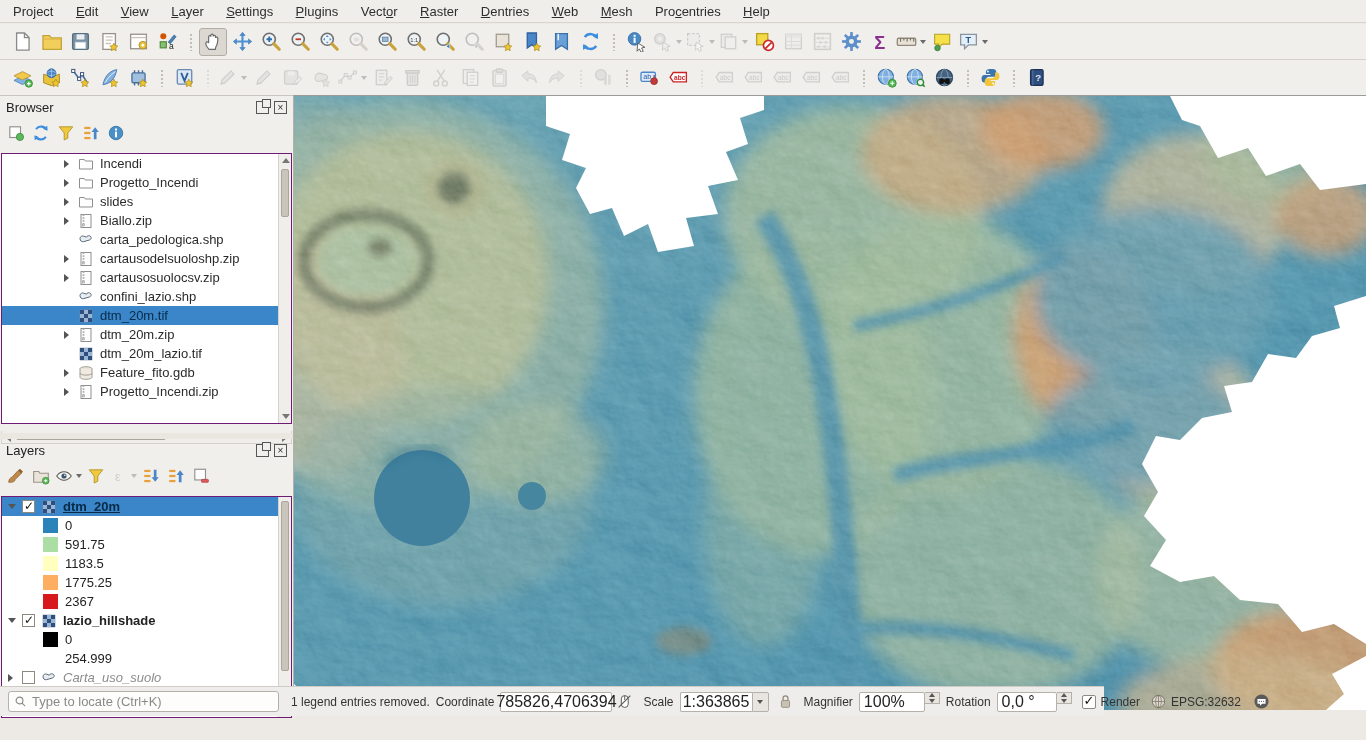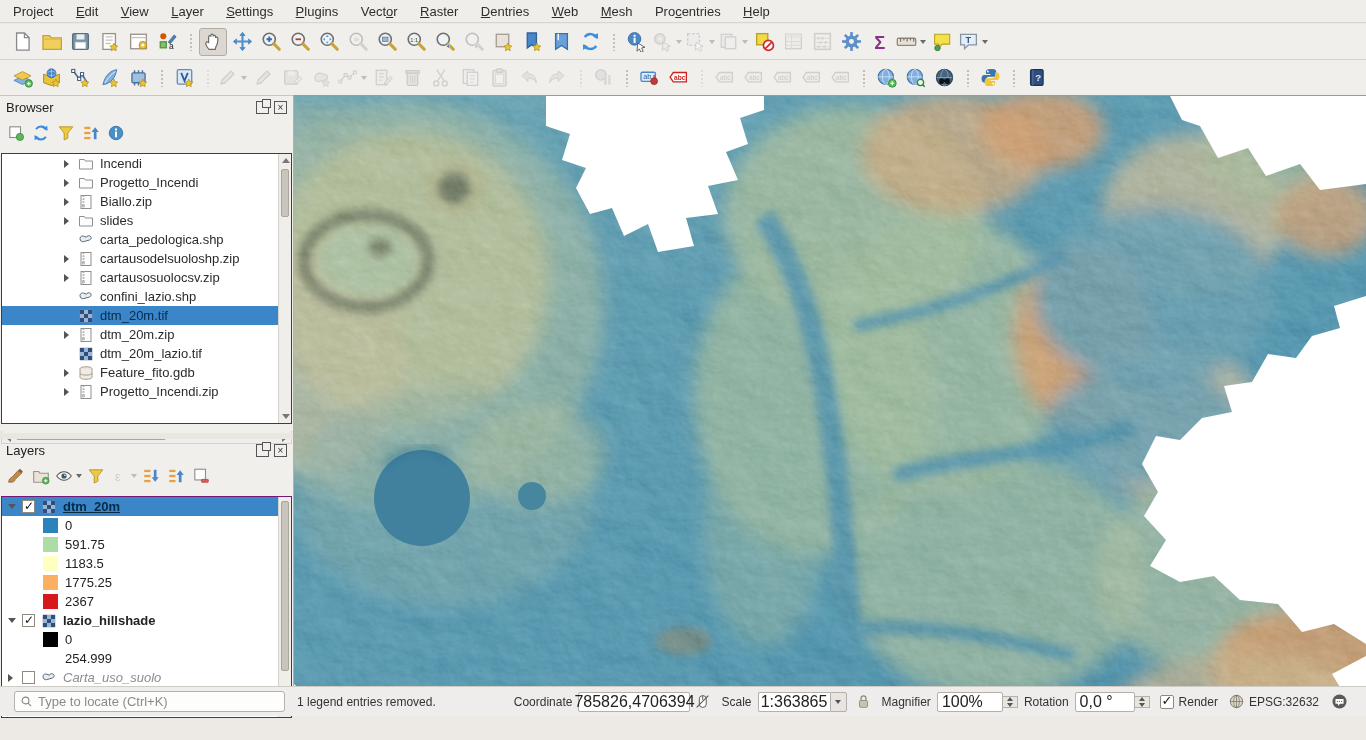--- a/index.html
+++ b/index.html
@@ -73,34 +73,34 @@
   .thumb{position:absolute;background:#cac5bc;border:1px solid #aba69c;border-radius:2px}
   .sarrow{position:absolute;width:0;height:0}
   .up{left:3px;top:4px;border-left:4px solid transparent;border-right:4px solid transparent;border-bottom:5px solid #777}
   .dn{left:3px;bottom:4px;border-left:4px solid transparent;border-right:4px solid transparent;border-top:5px solid #777}
   .lt{left:4px;top:3px;border-top:4px solid transparent;border-bottom:4px solid transparent;border-right:5px solid #777}
   .rt{right:4px;top:3px;border-top:4px solid transparent;border-bottom:4px solid transparent;border-left:5px solid #777}
   
   .map{position:absolute;left:293px;top:95px;width:1073px;height:615px;border-top:1px solid #9a9a9a;border-left:1px solid #b4b0aa;background:#3d86a2}
   .map svg{width:100%;height:100%;display:block}
   
-  .statusbar{position:absolute;left:0;top:686px;width:1366px;height:30px;background:#efedeb;border-top:1px solid #cfcbc5;display:flex;align-items:center;padding:0 14px;font-size:12px;color:#333}
+  .statusbar{position:absolute;left:0;top:686px;width:1104px;height:30px;background:#efedeb;border-top:1px solid #cfcbc5;display:flex;align-items:center;padding:0 8px;font-size:12px;color:#333}
   .locator{width:271px;height:21px;border:1px solid #b5b1a9;border-radius:3px;background:#fdfdfc;display:flex;align-items:center;padding:0 5px;flex:none}
   .locator svg{width:13px;height:13px;margin-right:5px;flex:none}
   .locator input{border:none;outline:none;background:transparent;font-size:13px;color:#444;width:100%;font-family:inherit}
   .locator input::placeholder{color:#8a8a8a}
   .sb-msg{margin-left:12px;white-space:nowrap}
   .sb-right{margin-left:auto;display:flex;align-items:center}
   .sb-lbl{margin:0 6px;white-space:nowrap}
   .sb-field{height:20px;background:#fff;border:1px solid #b5b1a9;border-radius:2px;display:flex;align-items:center;justify-content:center;font-size:16px;color:#222;padding:0 4px}
   .f-coord{width:112px}
   .f-scale{width:72px;border-right:none;border-radius:2px 0 0 2px}
   .combo-btn{width:17px;height:20px;border:1px solid #b5b1a9;border-radius:0 2px 2px 0;background:#e8e5e0;display:flex;align-items:center;justify-content:center}
   .combo-btn i{width:0;height:0;border-left:3.5px solid transparent;border-right:3.5px solid transparent;border-top:4px solid #555}
-  .spinwrap{display:flex;align-items:center}
+  .spinwrap{display:flex;align-items:flex-start}
   .f-mag{width:66px;justify-content:flex-start}
   .f-rot{width:60px;justify-content:flex-start}
   .spin{width:15px;border:1px solid #b5b1a9;border-left:none;background:#e8e5e0;display:flex;flex-direction:column;align-items:center;justify-content:center}
   .spin i{width:0;height:0;border-left:3px solid transparent;border-right:3px solid transparent}
   .spin .su{border-bottom:4px solid #555;margin-bottom:2px}
   .spin .sd{border-top:4px solid #555}
   .sb-check{width:14px;height:14px;background:#fff;border:1px solid #8f8a80;border-radius:2px;position:relative;margin:0 5px 0 10px}
   .sb-check::after{content:"✓";position:absolute;left:1px;top:-3px;font-weight:bold;font-size:13px;color:#111}
   .sb-ico{width:17px;height:17px;margin:0 4px;flex:none}
   .defs-hidden{position:absolute;width:0;height:0;overflow:hidden}
@@ -1000,33 +1000,33 @@
               <use href="#i-folder-sm"></use>
             </svg>
             <span class="blabel">Progetto_Incendi</span>
           </div>
 
           <div class="brow exp">
             <span class="tslot">
               <i class="tri-r"></i>
             </span>
             <svg class="rowic">
-              <use href="#i-zip"></use>
-            </svg>
-            <span class="blabel">Biallo.zip</span>
+              <use href="#i-folder-sm"></use>
+            </svg>
+            <span class="blabel">slides</span>
           </div>
 
           <div class="brow exp">
             <span class="tslot">
               <i class="tri-r"></i>
             </span>
             <svg class="rowic">
-              <use href="#i-folder-sm"></use>
-            </svg>
-            <span class="blabel">slides</span>
+              <use href="#i-zip"></use>
+            </svg>
+            <span class="blabel">Biallo.zip</span>
           </div>
 
           <div class="brow">
             <span class="tslot"></span>
             <svg class="rowic">
               <use href="#i-poly"></use>
             </svg>
             <span class="blabel">carta_pedologica.shp</span>
           </div>
 

